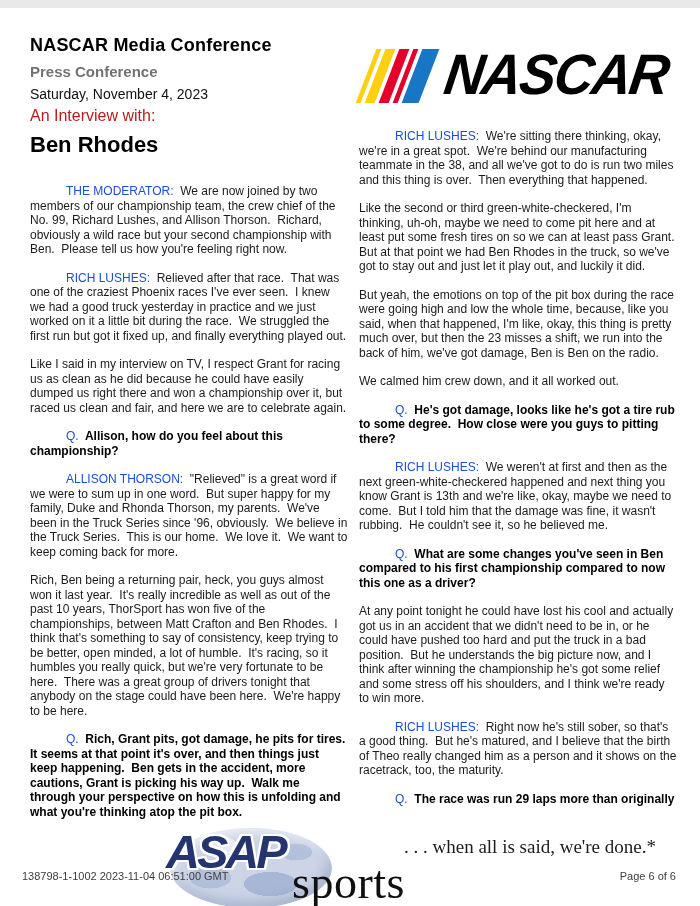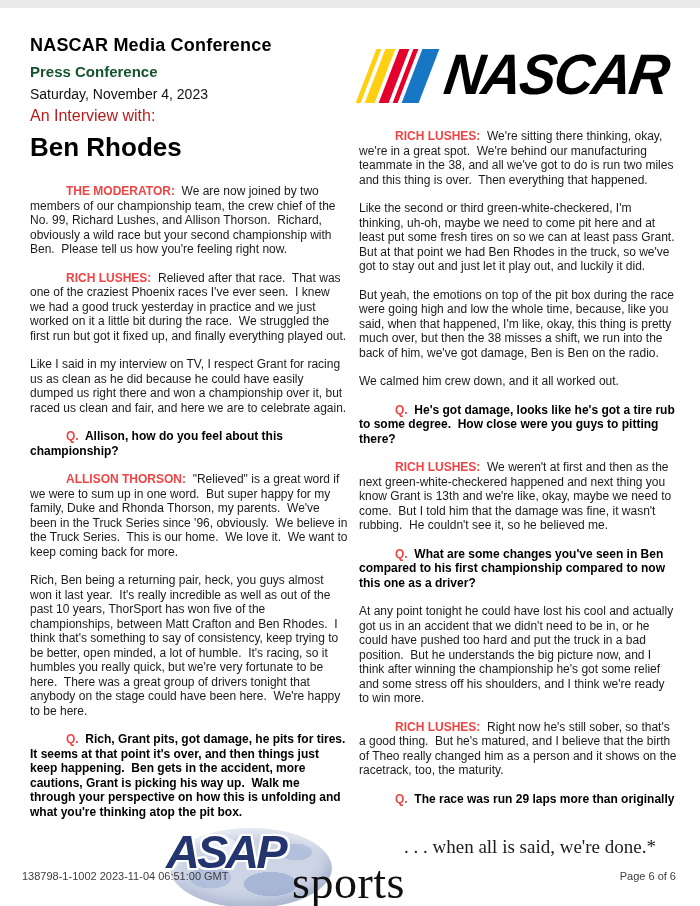--- a/index.html
+++ b/index.html
@@ -10,44 +10,44 @@
     background:#ffffff;
     font-family:"Liberation Sans","DejaVu Sans",sans-serif;
     color:#1b1b1b;
     overflow:hidden;
     margin:8px auto;
   }
 
   
   .header-block { position:absolute; left:30px; top:27px; }
   .doc-title   { font-size:18px; font-weight:bold; color:#000; margin-bottom:7px; letter-spacing:.2px; }
-  .doc-subtitle{ font-size:15px; font-weight:bold; color:#14532d; margin-bottom:6px; }
+  .doc-subtitle{ font-size:15px; font-weight:bold; color:#737373; margin-bottom:6px; }
   .doc-date    { font-size:14px; color:#111; margin-bottom:5px; }
   .doc-interview-label { font-size:16px; color:#b91c1c; margin-bottom:7px; }
-  .doc-interviewee { font-size:26px; font-weight:bold; color:#000; }
+  .doc-interviewee { font-size:22px; font-weight:bold; color:#000; }
 
   
   .nascar-logo { position:absolute; top:41px; right:27px; height:54px; display:flex; align-items:stretch; }
   .nascar-bars { display:flex; align-items:stretch; height:54px; margin-right:8px; }
   .nascar-bar  { display:inline-block; height:100%; transform:skewX(-21deg); margin-right:4px; }
   .nascar-word {
     font-size:57px; line-height:50px; font-weight:bold; font-style:italic;
     letter-spacing:-2px; color:#000;
     transform:skewX(-8deg) scaleY(1.0) scaleX(0.96);
     transform-origin:left bottom;
     font-family:"Liberation Sans","DejaVu Sans",sans-serif;
   }
 
   
   .col { position:absolute; width:318px; font-size:12px; line-height:14.5px; }
   .col-left  { left:30px;  top:176px; }
   .col-right { left:359px; top:121px; }
   .col p { margin:0 0 14px 0; white-space:pre-wrap; }
   .col p.q { font-weight:bold; color:#000; }
-  .col b { font-weight:bold; color:#ef4444;padding-left:36px; }
+  .col b { font-weight:normal; color:#1d4ed8;padding-left:36px; }
 
   
   .asap-logo { position:absolute; left:158px; top:818px; width:250px; height:86px; }
   .globe {
     position:absolute; left:12px; top:2px; width:162px; height:80px;
     border-radius:50%;
     background:
       radial-gradient(ellipse 30px 16px at 30% 22%, #e7ebf5 60%, rgba(231,235,245,0) 61%),
       radial-gradient(ellipse 44px 20px at 62% 70%, #a9b7d6 60%, rgba(169,183,214,0) 61%),
       radial-gradient(ellipse 34px 18px at 25% 62%, #b3c0db 60%, rgba(179,192,219,0) 61%),
@@ -104,21 +104,21 @@
       <p><b>RICH LUSHES:</b>  Relieved after that race.  That was one of the craziest Phoenix races I've ever seen.  I knew we had a good truck yesterday in practice and we just worked on it a little bit during the race.  We struggled the first run but got it fixed up, and finally everything played out.</p>
       <p>Like I said in my interview on TV, I respect Grant for racing us as clean as he did because he could have easily dumped us right there and won a championship over it, but raced us clean and fair, and here we are to celebrate again.</p>
       <p class="q"><b>Q.</b>  Allison, how do you feel about this championship?</p>
       <p><b>ALLISON THORSON:</b>  "Relieved" is a great word if we were to sum up in one word.  But super happy for my family, Duke and Rhonda Thorson, my parents.  We've been in the Truck Series since '96, obviously.  We believe in the Truck Series.  This is our home.  We love it.  We want to keep coming back for more.</p>
       <p>Rich, Ben being a returning pair, heck, you guys almost won it last year.  It's really incredible as well as out of the past 10 years, ThorSport has won five of the championships, between Matt Crafton and Ben Rhodes.  I think that's something to say of consistency, keep trying to be better, open minded, a lot of humble.  It's racing, so it humbles you really quick, but we're very fortunate to be here.  There was a great group of drivers tonight that anybody on the stage could have been here.  We're happy to be here.</p>
       <p class="q"><b>Q.</b>  Rich, Grant pits, got damage, he pits for tires.  It seems at that point it's over, and then things just keep happening.  Ben gets in the accident, more cautions, Grant is picking his way up.  Walk me through your perspective on how this is unfolding and what you're thinking atop the pit box.</p>
     </div>
   <div class="col col-right" id="col-right">
       <p><b>RICH LUSHES:</b>  We're sitting there thinking, okay, we're in a great spot.  We're behind our manufacturing teammate in the 38, and all we've got to do is run two miles and this thing is over.  Then everything that happened.</p>
       <p>Like the second or third green-white-checkered, I'm thinking, uh-oh, maybe we need to come pit here and at least put some fresh tires on so we can at least pass Grant.  But at that point we had Ben Rhodes in the truck, so we've got to stay out and just let it play out, and luckily it did.</p>
-      <p>But yeah, the emotions on top of the pit box during the race were going high and low the whole time, because, like you said, when that happened, I'm like, okay, this thing is pretty much over, but then the 38 misses a shift, we run into the back of him, we've got damage, Ben is Ben on the radio.</p>
+      <p>But yeah, the emotions on top of the pit box during the race were going high and low the whole time, because, like you said, when that happened, I'm like, okay, this thing is pretty much over, but then the 23 misses a shift, we run into the back of him, we've got damage, Ben is Ben on the radio.</p>
       <p>We calmed him crew down, and it all worked out.</p>
       <p class="q"><b>Q.</b>  He's got damage, looks like he's got a tire rub to some degree.  How close were you guys to pitting there?</p>
       <p><b>RICH LUSHES:</b>  We weren't at first and then as the next green-white-checkered happened and next thing you know Grant is 13th and we're like, okay, maybe we need to come.  But I told him that the damage was fine, it wasn't rubbing.  He couldn't see it, so he believed me.</p>
       <p class="q"><b>Q.</b>  What are some changes you've seen in Ben compared to his first championship compared to now this one as a driver?</p>
       <p>At any point tonight he could have lost his cool and actually got us in an accident that we didn't need to be in, or he could have pushed too hard and put the truck in a bad position.  But he understands the big picture now, and I think after winning the championship he's got some relief and some stress off his shoulders, and I think we're ready to win more.</p>
       <p><b>RICH LUSHES:</b>  Right now he's still sober, so that's a good thing.  But he's matured, and I believe that the birth of Theo really changed him as a person and it shows on the racetrack, too, the maturity.</p>
       <p class="q"><b>Q.</b>  The race was run 29 laps more than originally</p>
     </div>
 
   <div class="asap-logo">

